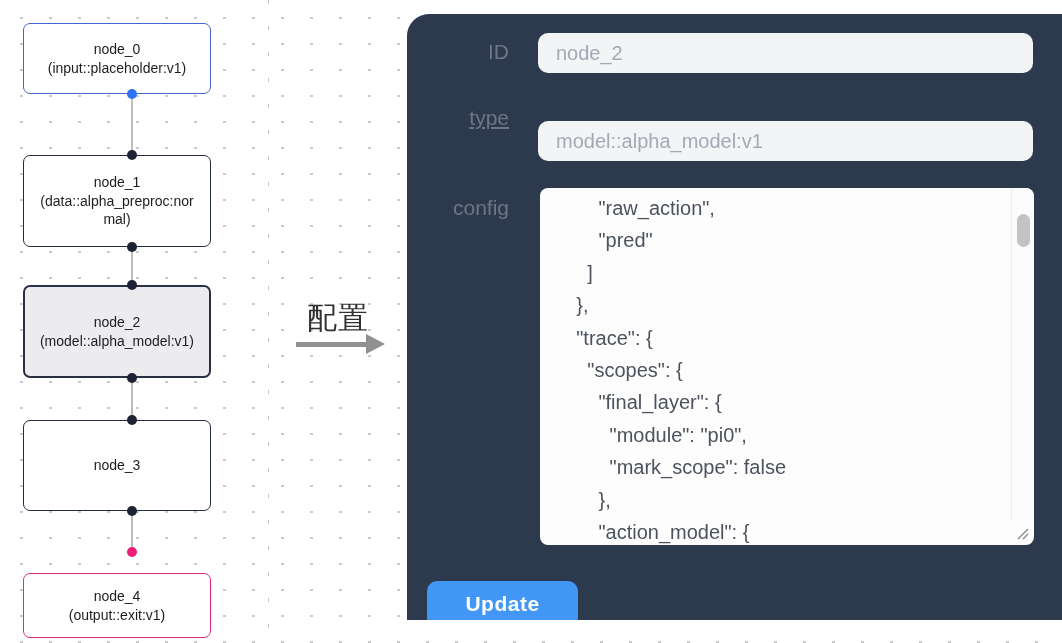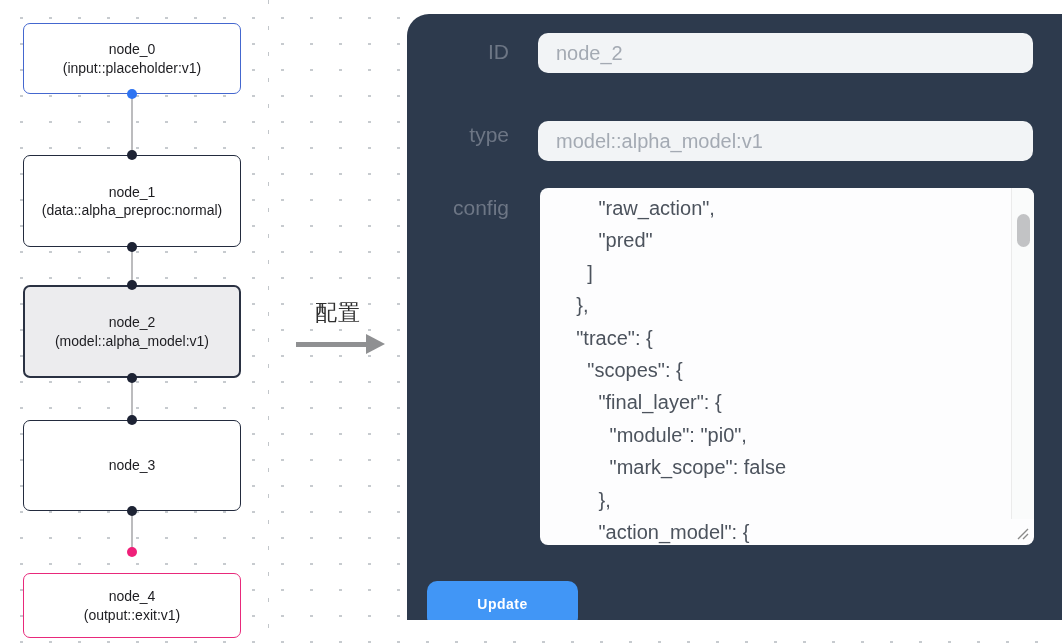--- a/index.html
+++ b/index.html
@@ -17,60 +17,60 @@
     background-position:7px 5px;
   }
   
   .canvas-edge{
     position:absolute;left:268px;top:0;bottom:0;width:1px;
     background-image:repeating-linear-gradient(to bottom,#c2c6ca 0 4px,transparent 4px 26px);
   }
 
   
   .node{
-    position:absolute;left:23px;width:218px;box-sizing:border-box;
+    position:absolute;left:23px;width:188px;box-sizing:border-box;
     background:#ffffff;border:1.5px solid #232b3e;border-radius:7px;
     display:flex;flex-direction:column;align-items:center;justify-content:center;
     text-align:center;font-size:14px;line-height:1.32;color:#1d1d21;
     padding:20px 13px;word-break:break-all;
   }
   .node--input{border-color:#4467cf;}
   .node--selected{background:#ececee;border:2.5px solid #2a3142;}
   .node--output{border-color:#e8297b;margin-top:21px;}
 
   .edge-line{position:absolute;left:131px;width:1.5px;background:#bcbcbe;}
   .port{
     position:absolute;width:10px;height:10px;border-radius:50%;
     left:127px;background:#1d2334;
   }
   .port--blue{background:#2e74f2;}
   .port--pink{background:#ef2079;}
 
   
   .trans-label{
     position:absolute;left:292px;top:298px;width:92px;text-align:center;
-    font-size:22px;color:#303030;letter-spacing:1px;
+    font-size:30px;color:#303030;letter-spacing:1px;
   }
   .arrow-shaft{position:absolute;left:296px;top:342px;width:72px;height:5px;background:#8f9092;}
   .arrow-head{
     position:absolute;left:366px;top:334px;width:0;height:0;
     border-left:19px solid #8f9092;border-top:10.5px solid transparent;border-bottom:10.5px solid transparent;
   }
 
   
   .panel{
     position:absolute;left:407px;top:14px;width:735px;height:606px;
     background:#2d3a4d;border-radius:22px 22px 0 0;overflow:hidden;
   }
   .panel-label{
     position:absolute;left:18px;width:84px;text-align:right;
     font-size:21px;color:#6d7685;
   }
   .lbl-id{top:26px;}
-  .lbl-type{top:109px;}
+  .lbl-type{top:92px;text-decoration:underline;}
   .lbl-config{top:182px;}
   .field{
     position:absolute;left:131px;width:495px;height:40px;box-sizing:border-box;
     background:#f2f4f6;border:none;border-radius:10px;
     font-family:"Liberation Sans", sans-serif;font-size:20px;color:#a4aab3;
     padding:0 18px;outline:none;
   }
   .field-id{top:19px;}
   .field-type{top:107px;}
 
@@ -91,21 +91,21 @@
   .scroll-thumb{
     position:absolute;right:4px;top:26px;width:13px;height:33px;
     background:#c2c3c5;border-radius:7px;
   }
   .resize-corner{position:absolute;right:3px;bottom:3px;width:16px;height:16px;}
 
   .update-btn{
     position:absolute;left:20px;top:567px;width:151px;height:46px;
     background:#4196f6;border:none;border-radius:10px;
     color:#ffffff;font-family:"Liberation Sans", sans-serif;
-    font-size:14px;font-weight:bold;letter-spacing:.5px;
+    font-size:21px;font-weight:bold;letter-spacing:.5px;
     display:flex;align-items:center;justify-content:center;cursor:pointer;
   }
 </style>
 </head>
 <body>
 
 <div class="dot-grid"></div>
 <div class="canvas-edge"></div>
 
 <div>

